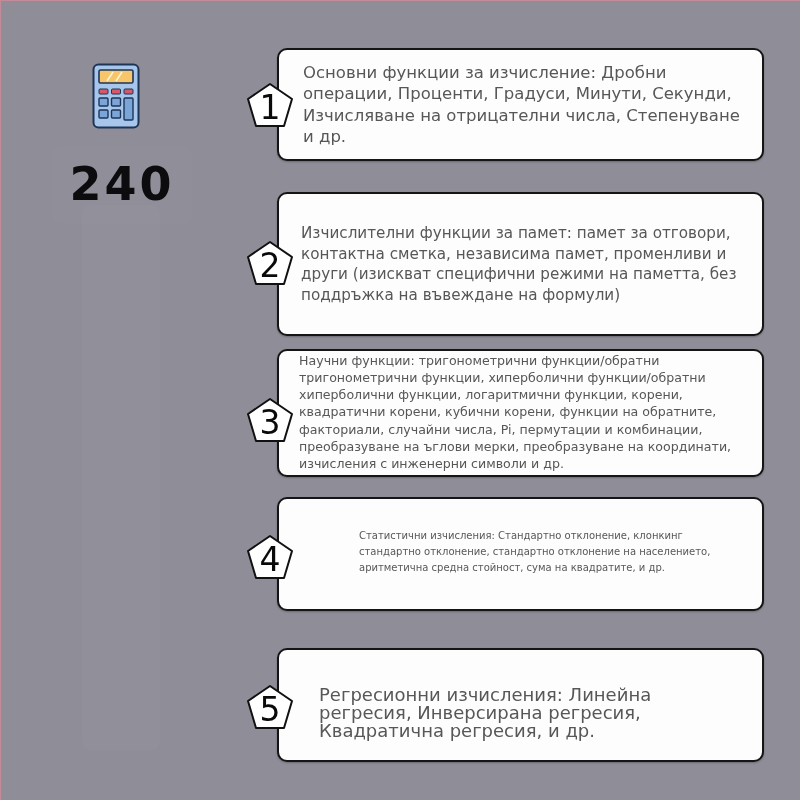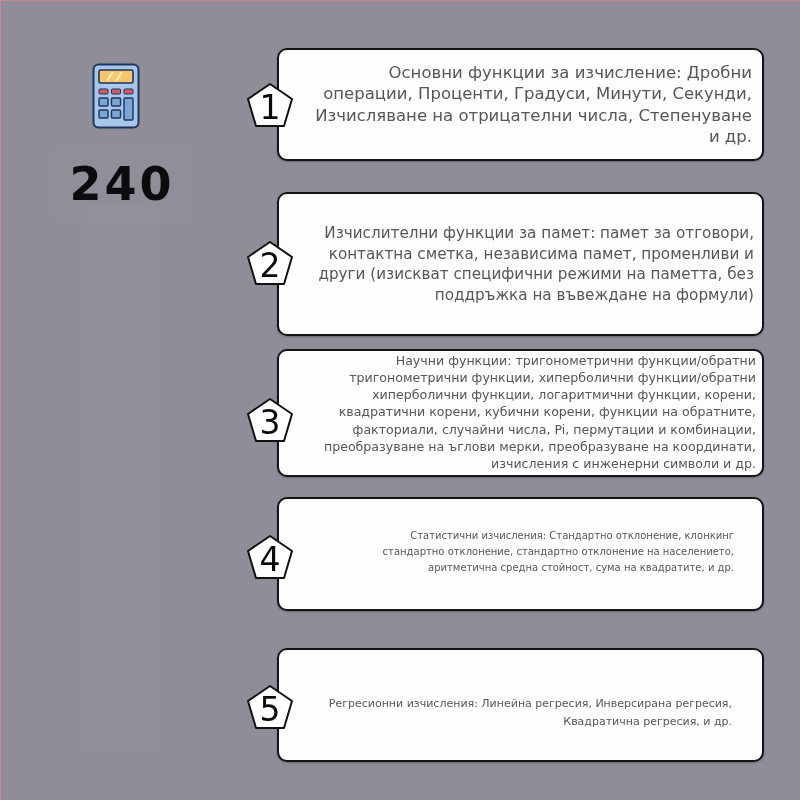--- a/index.html
+++ b/index.html
@@ -64,21 +64,21 @@
       left: 277px;
       width: 487px;
       box-sizing: border-box;
       background: #fdfdfd;
       border: 2px solid #151515;
       border-radius: 10px;
       box-shadow: 0 1px 2px rgba(0,0,0,0.25);
       display: flex;
       align-items: center;
       justify-content: center;
-      text-align: right;
+      text-align: left;
       color: #575757;
     }
     .card-text {
       display: block;
     }
     .badge {
       position: absolute;
       width: 48px;
       height: 46px;
     }
@@ -158,21 +158,21 @@
 <div class="card" style="top:497px;height:114px;padding:6px 28px 10px 80px;font-size:10px;line-height:15.8px;">
   <span class="card-text">Статистични изчисления: Стандартно отклонение, клонкинг стандартно отклонение, стандартно отклонение на населението, аритметична средна стойност, сума на квадратите, и др.</span>
 </div>
 <div class="badge" style="left:246px;top:534px;">
   <svg width="48" height="46" viewBox="0 0 48 46">
     <polygon points="24,2 46,17 38,44 10,44 2,17" fill="#ffffff" stroke="#111" stroke-width="2" stroke-linejoin="round"></polygon>
   </svg>
   <div class="badge-num">4</div>
 </div>
 
-<div class="card" style="top:648px;height:114px;padding:20px 30px 4px 40px;font-size:11px;line-height:18px;">
+<div class="card" style="top:648px;height:114px;padding:20px 30px 4px 40px;font-size:18px;line-height:18px;">
   <span class="card-text">Регресионни изчисления: Линейна регресия, Инверсирана регресия, Квадратична регресия, и др.</span>
 </div>
 <div class="badge" style="left:246px;top:684px;">
   <svg width="48" height="46" viewBox="0 0 48 46">
     <polygon points="24,2 46,17 38,44 10,44 2,17" fill="#ffffff" stroke="#111" stroke-width="2" stroke-linejoin="round"></polygon>
   </svg>
   <div class="badge-num">5</div>
 </div>
 
 </body></html>

